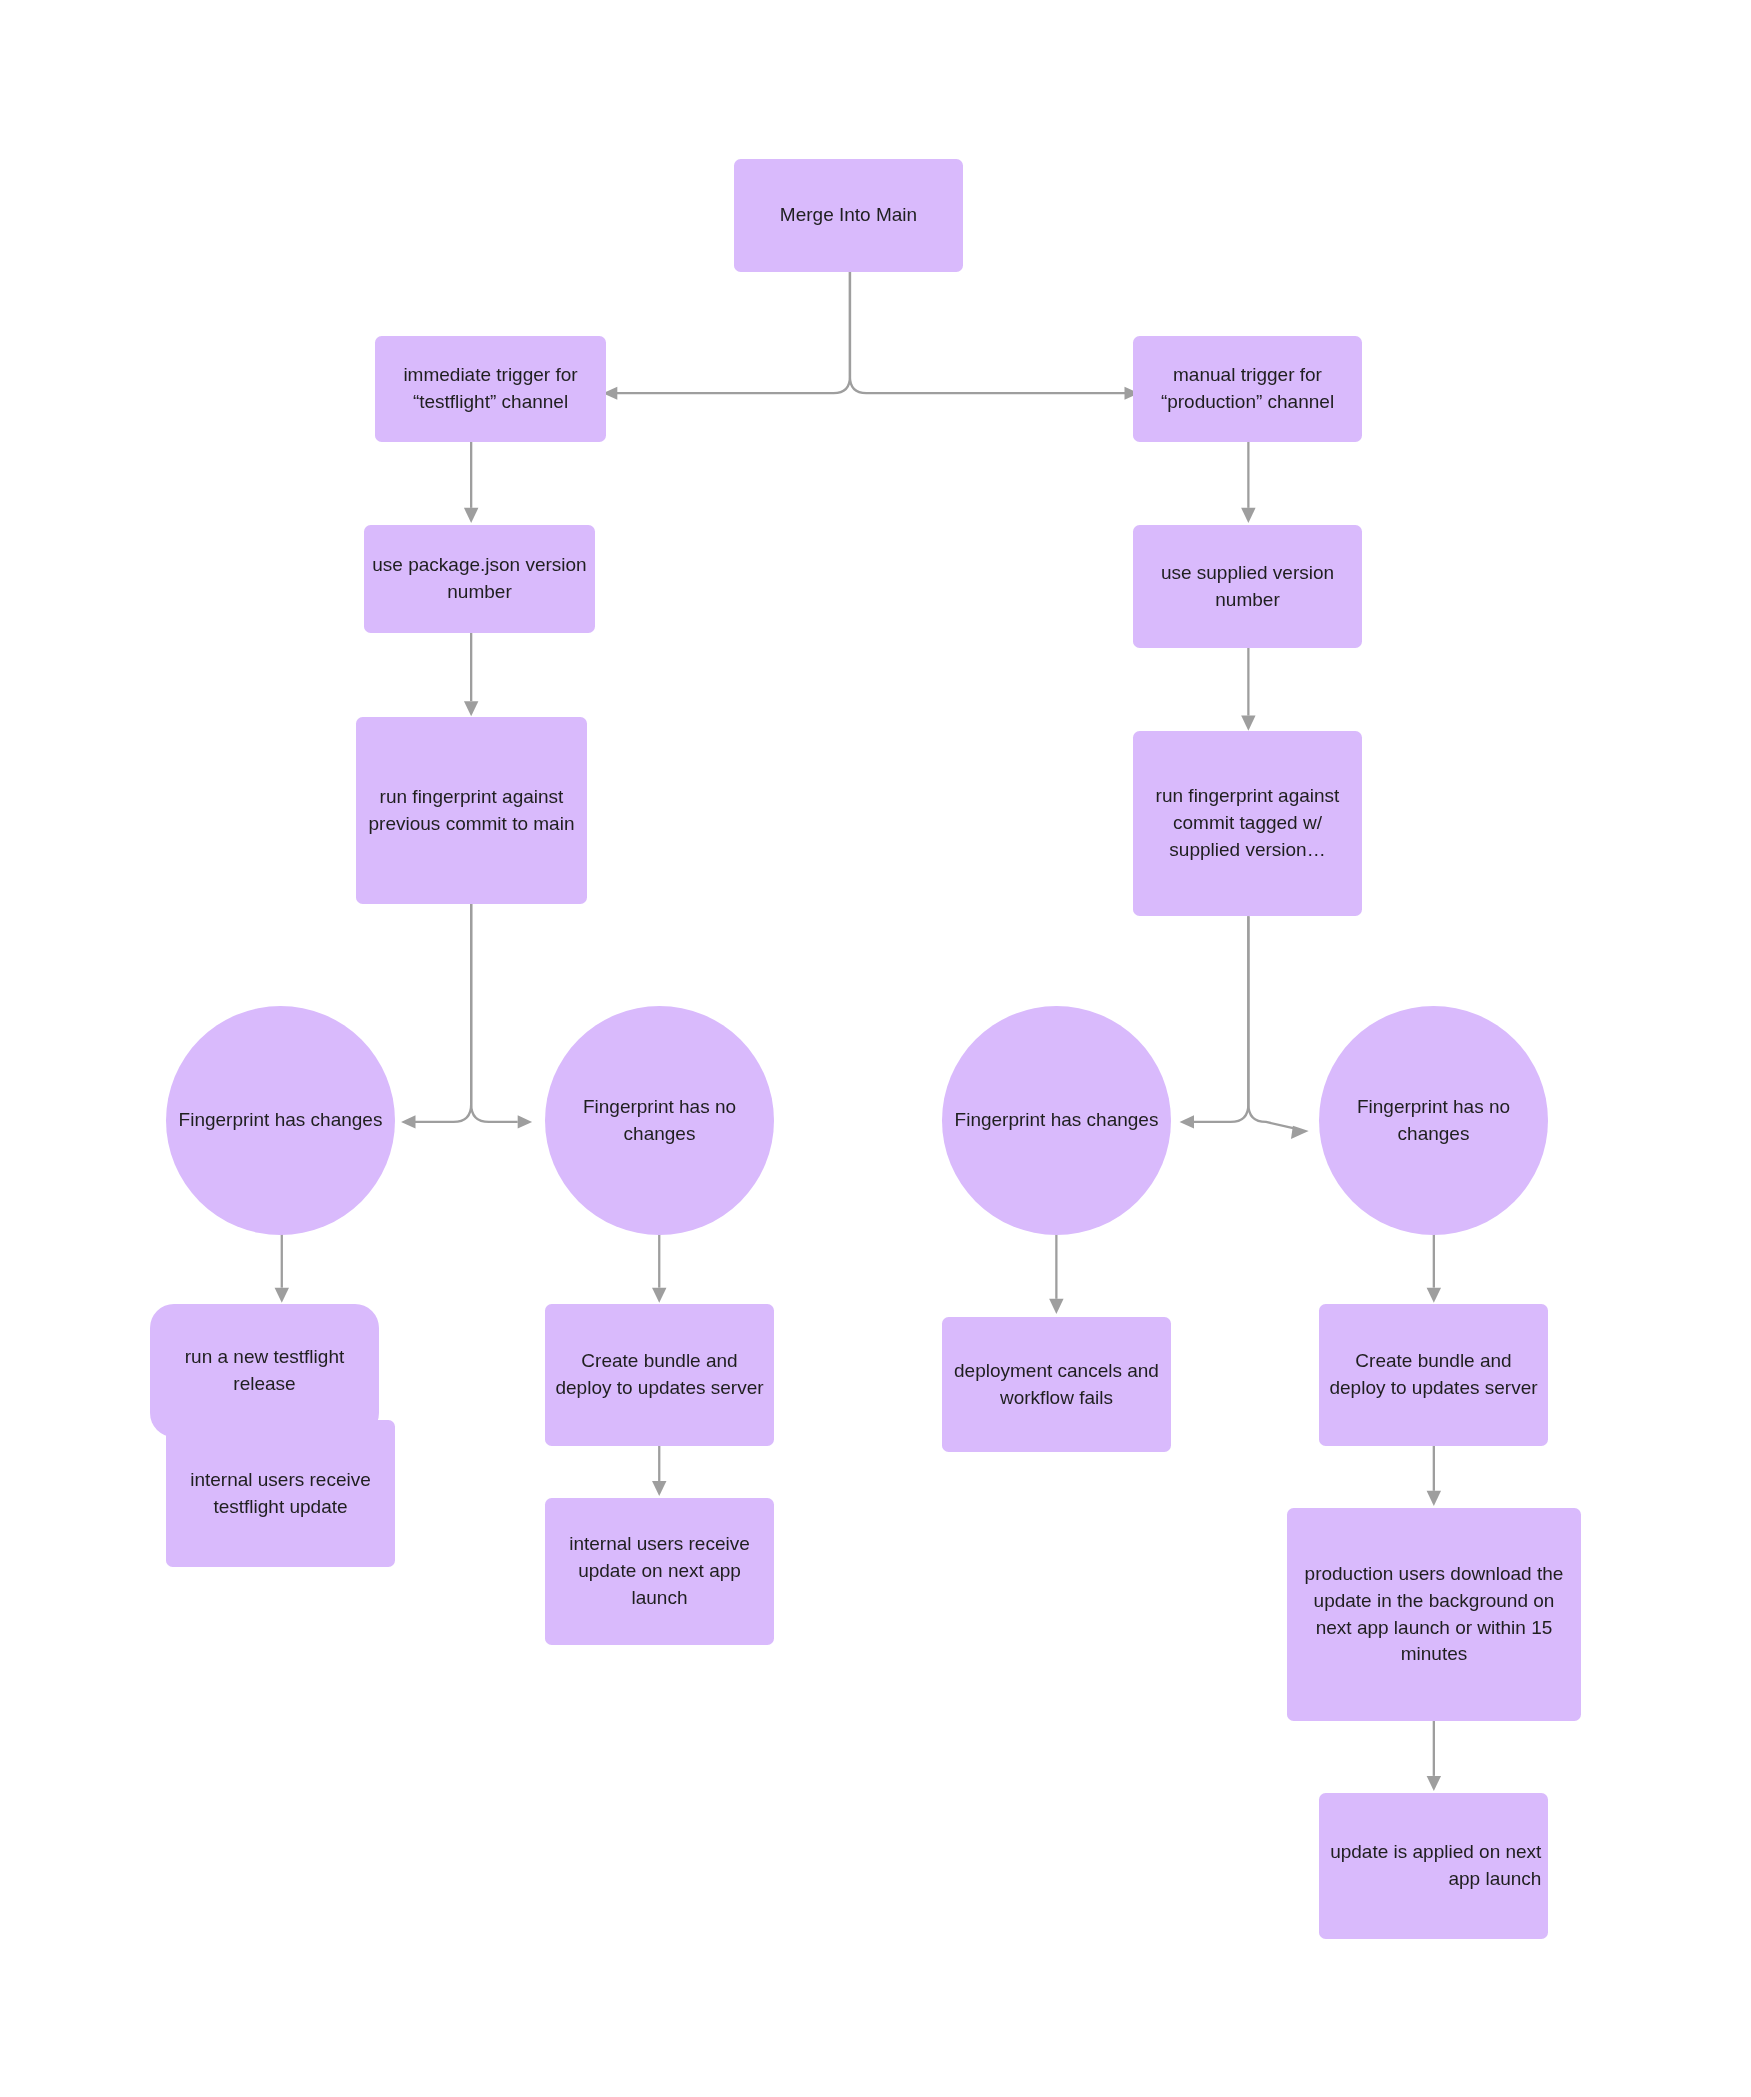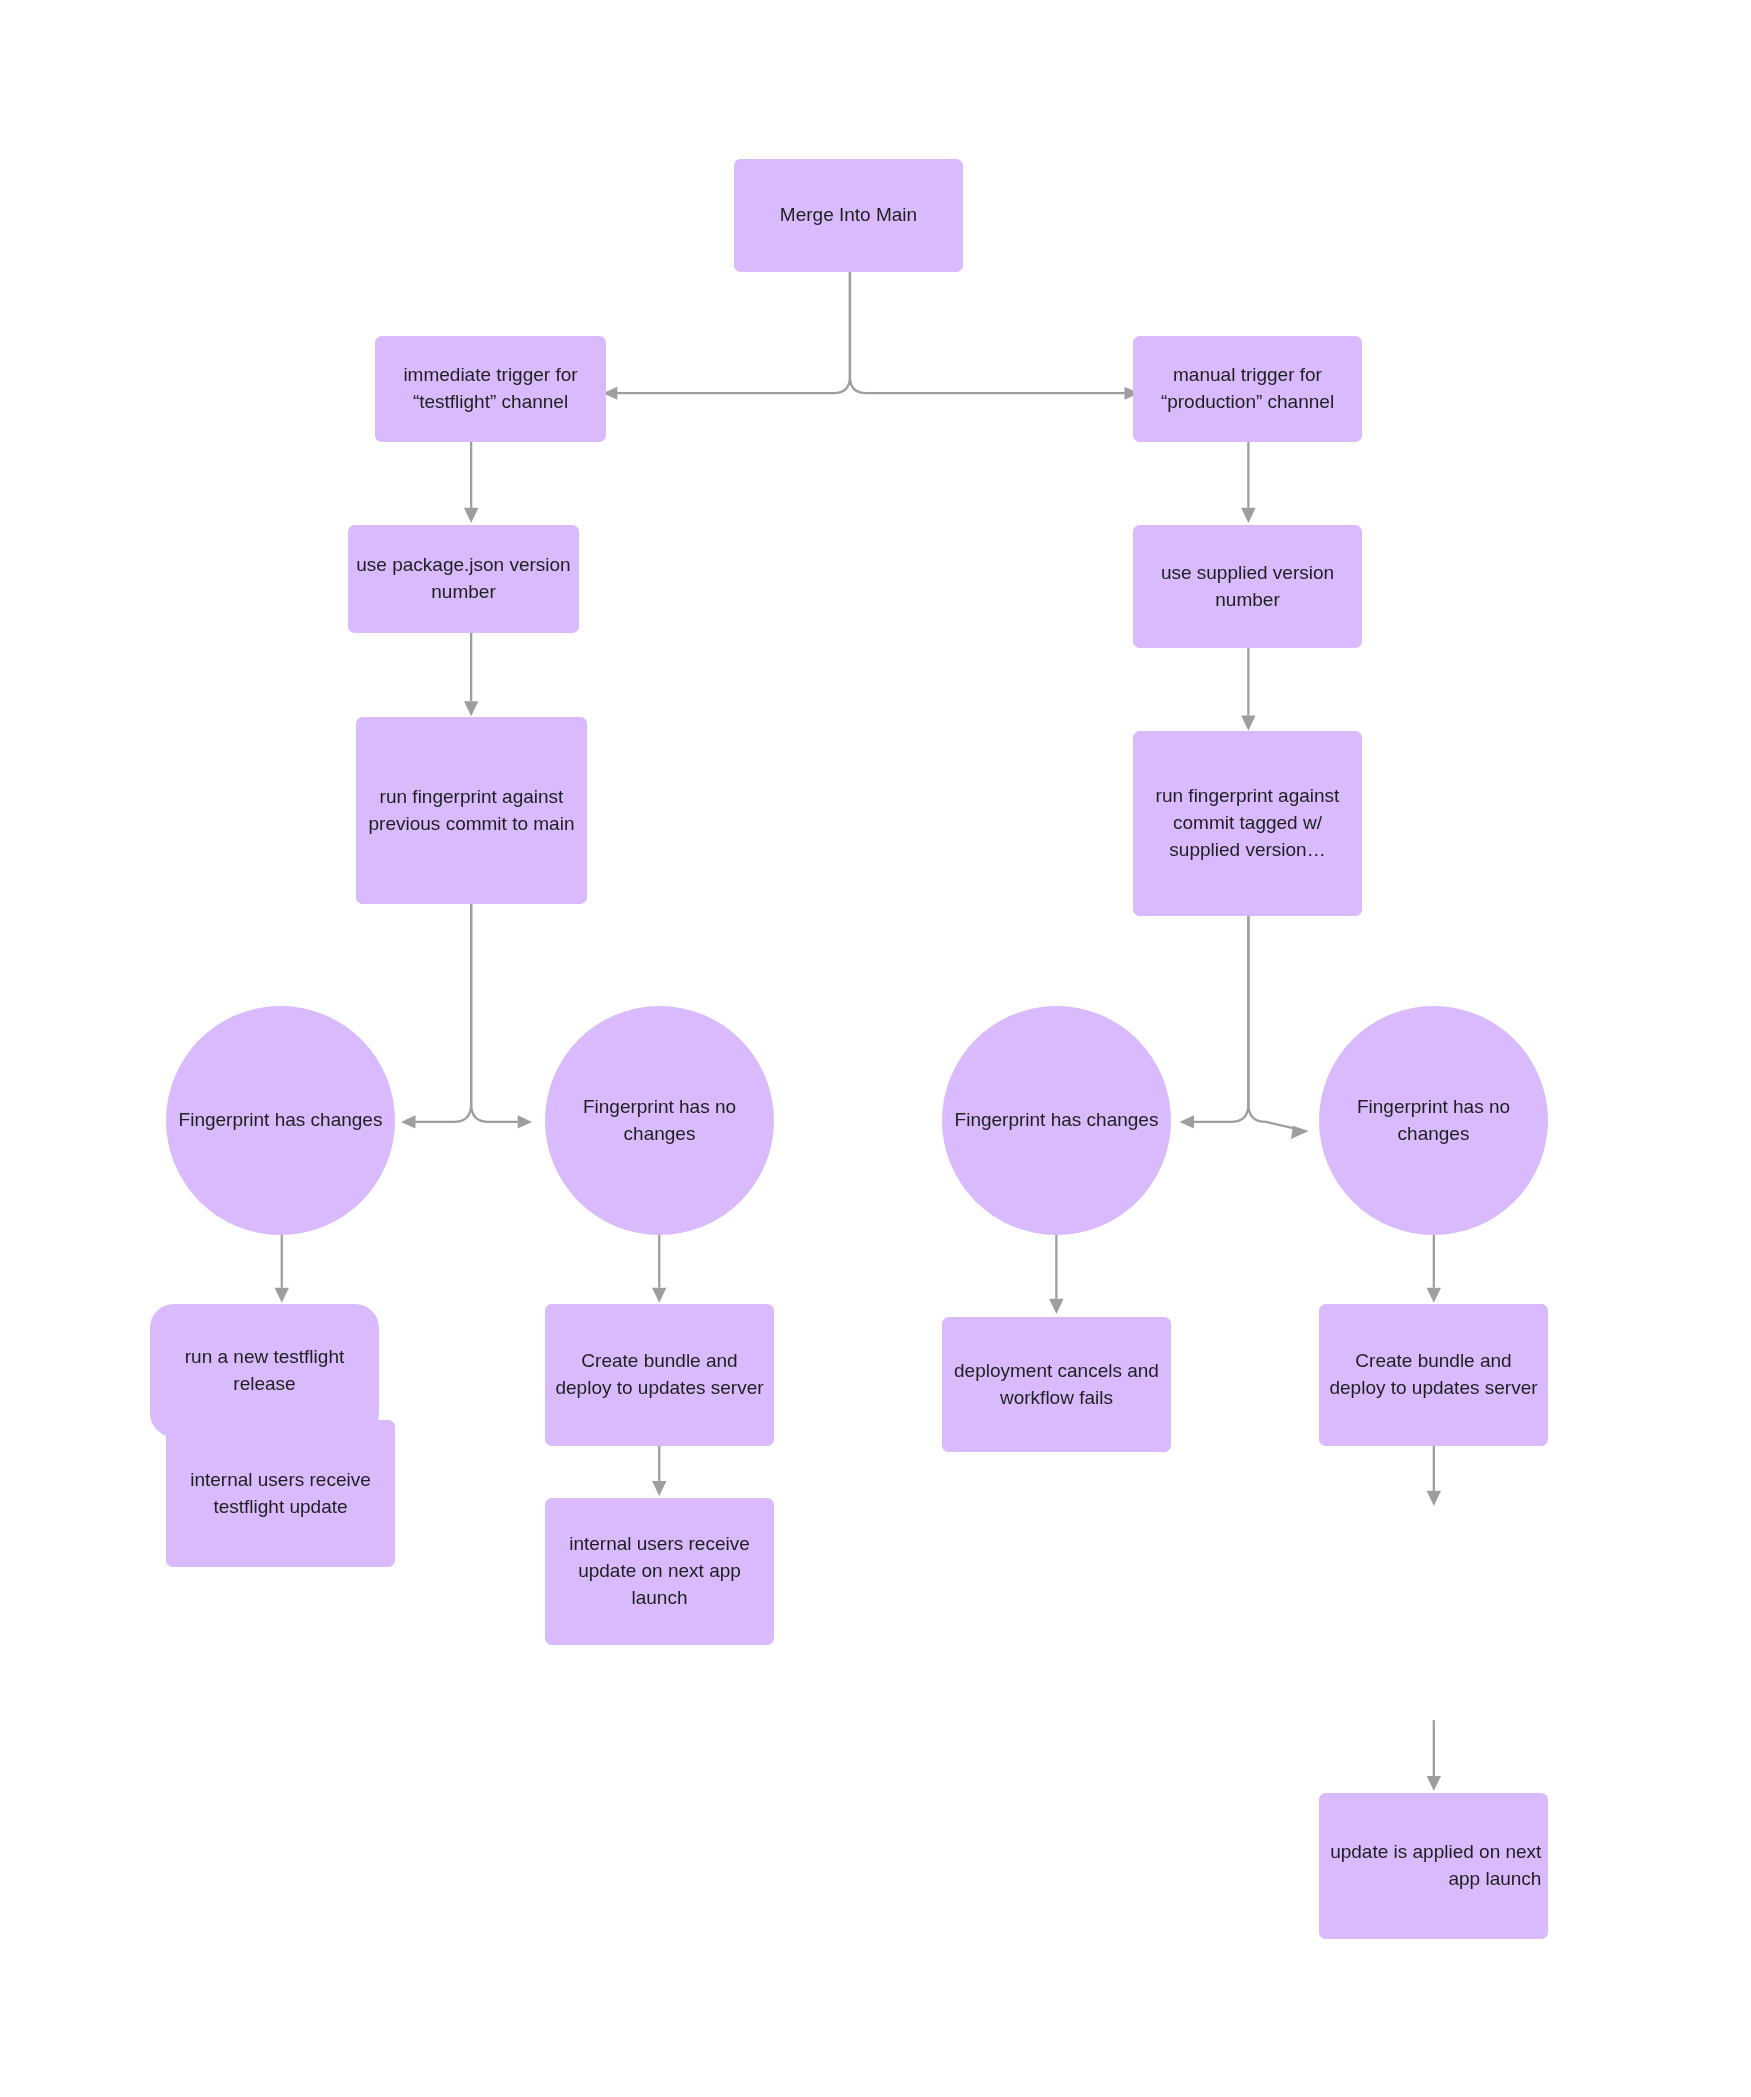--- a/index.html
+++ b/index.html
@@ -125,21 +125,21 @@
   </div>
 
   <div class="node rect" style="left:356px; top:336px; width:231px; height:106px;margin-left:19px;">
     <span>immediate trigger for “testflight” channel</span>
   </div>
 
   <div class="node rect" style="left:1133px; top:336px; width:229px; height:106px;">
     <span>manual trigger for “production” channel</span>
   </div>
 
-  <div class="node rect" style="left:348px; top:525px; width:231px; height:108px;">
+  <div class="node rect" style="left:364px; top:525px; width:231px; height:108px;">
     <span>use package.json version number</span>
   </div>
 
   <div class="node rect" style="left:1133px; top:525px; width:229px; height:123px;">
     <span>use supplied version number</span>
   </div>
 
   <div class="node rect" style="left:356px; top:717px; width:231px; height:187px;">
     <span>run fingerprint against previous commit to main</span>
   </div>
@@ -181,19 +181,22 @@
   </div>
 
   <div class="node rect" style="left:166px; top:1420px; width:229px; height:147px;">
     <span>internal users receive testflight update</span>
   </div>
 
   <div class="node rect" style="left:545px; top:1498px; width:229px; height:147px;">
     <span>internal users receive update on next app launch</span>
   </div>
 
+  <div class="node rect" style="left:1287px; top:1508px; width:294px; height:213px;">
+    <span>production users download the update in the background on next app launch or within 15 minutes</span>
+  </div>
 
   <div class="node rect" style="left:1319px; top:1793px; width:229px; height:146px;text-align:right;">
     <span>update is applied on next app launch</span>
   </div>
 
 </div>
 
 
 </body></html>

